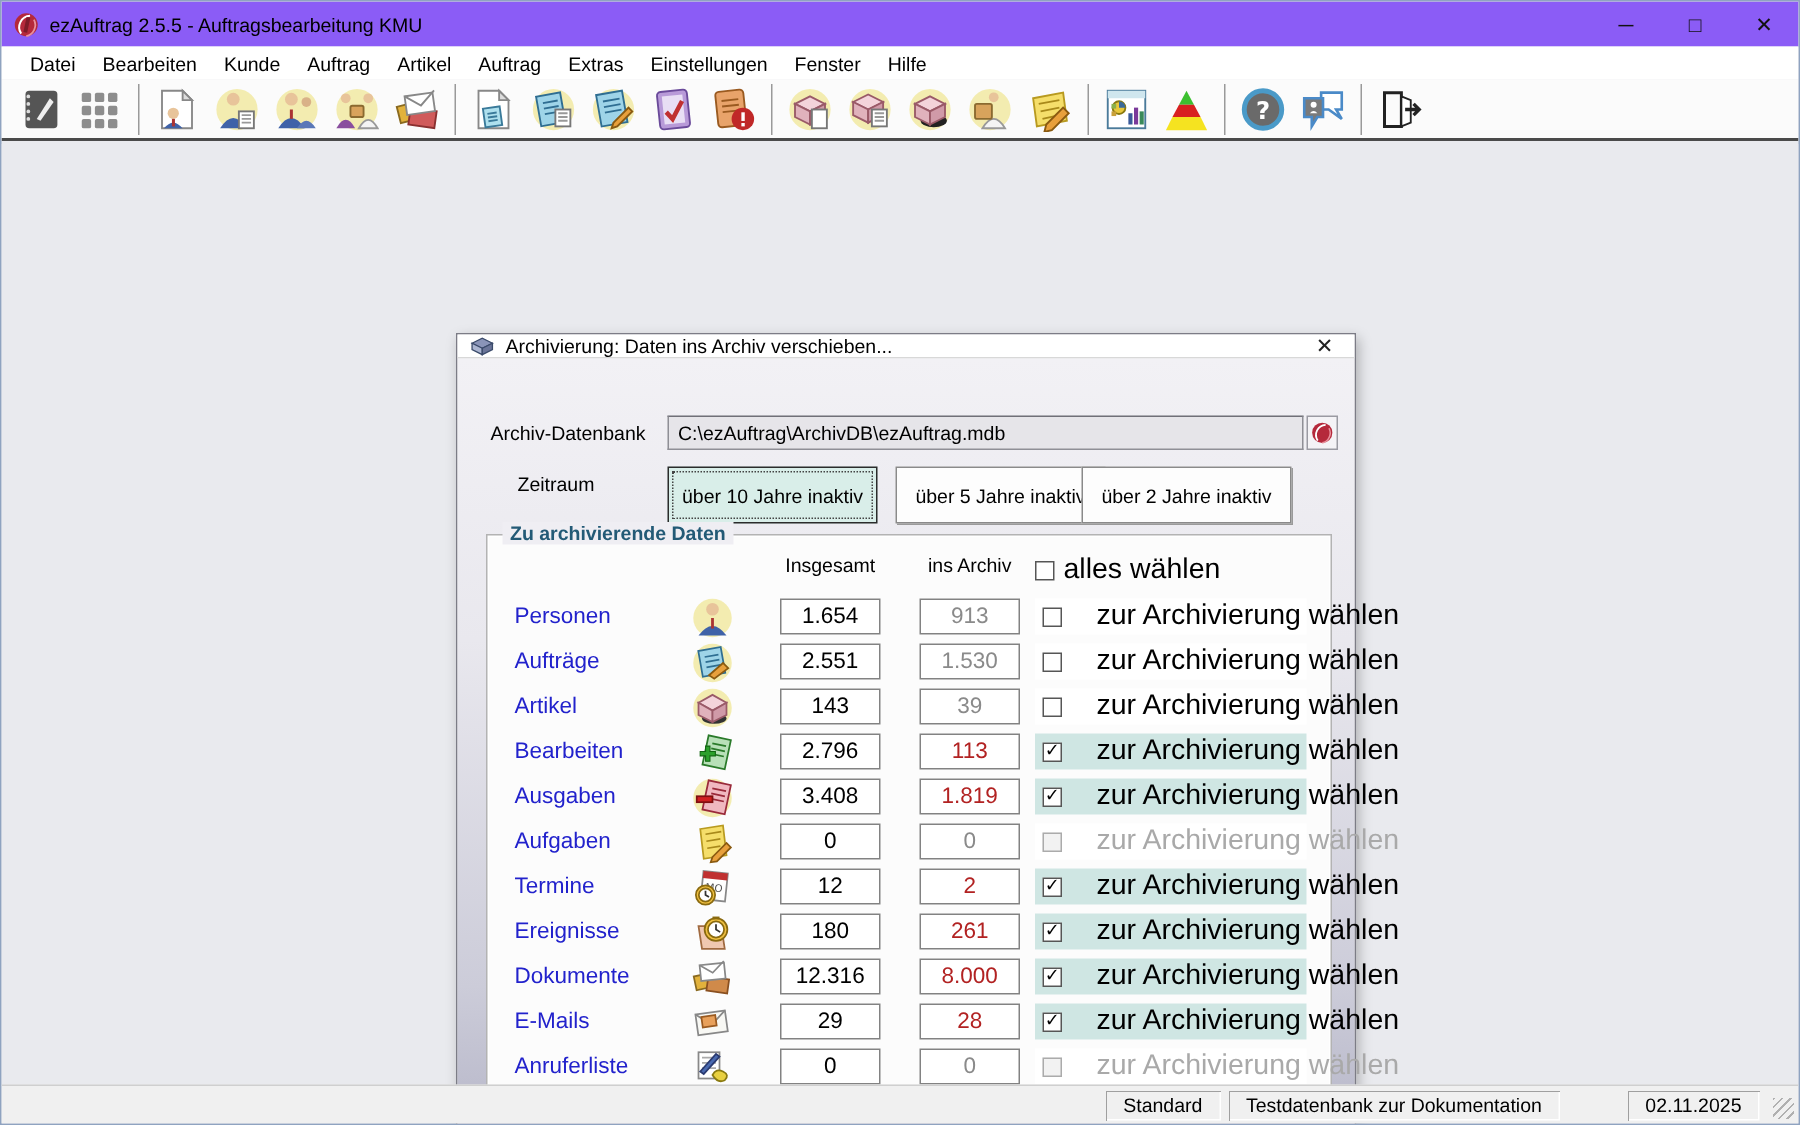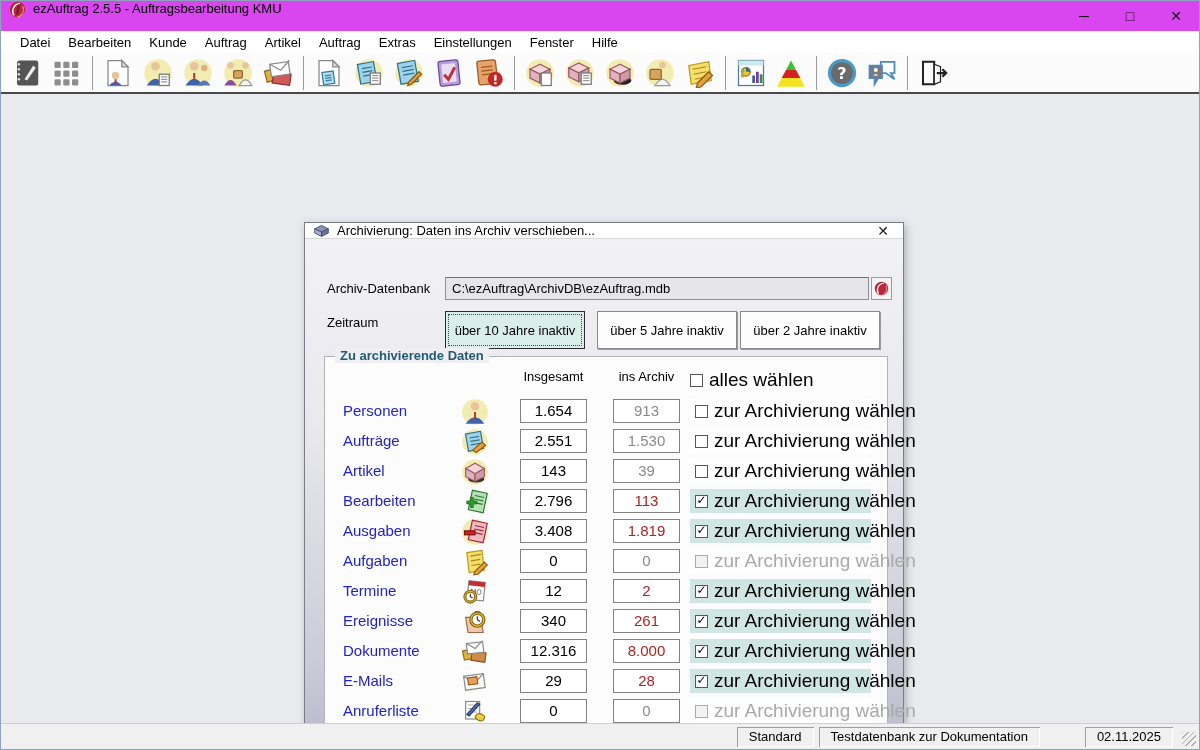--- a/index.html
+++ b/index.html
@@ -1,20 +1,20 @@
 <!DOCTYPE html>
 <html><head>
 <meta charset="utf-8">
 <style>
   * { margin:0; padding:0; box-sizing:border-box; }
   html,body { width:1200px; height:750px; font-family:"Liberation Sans","DejaVu Sans",sans-serif; }
   body { position:relative; background:#e9eaee; border:1px solid #8fa3c0; overflow:hidden; }
 
   
-  .titlebar { height:30px; background:#d946ef; display:flex; align-items:flex-start; padding-left:8px; }
+  .titlebar { height:30px; background:#8b5cf6; display:flex; align-items:center; padding-left:8px; }
   .app-logo { width:17px; height:17px; margin-right:7px; }
   .title-text { font-size:13px; color:#000; }
   .win-controls { margin-left:auto; display:flex; height:100%; }
   .win-btn { width:46px; display:flex; align-items:center; justify-content:center; font-size:14px; color:#111; }
 
   
   .menubar { height:22px; background:#fff; display:flex; align-items:center; padding-left:10px; gap:0; }
   .menu-item { font-size:13px; color:#000; padding:2px 9px; }
 
   
@@ -62,21 +62,21 @@
   .rows { position:absolute; top:40px; left:0; right:0; }
   .row { position:relative; height:30px; }
   .row-label { position:absolute; left:18px; top:5px; font-size:15px; color:#2222cc; }
   .row-icon { position:absolute; left:136px; top:1px; width:28px; height:28px; }
   .row-icon svg { width:28px; height:28px; }
   .val { position:absolute; top:2px; height:24px; width:67px; background:#fff; border:1px solid #828282;
          font-size:15px; text-align:center; line-height:22px; color:#000; }
   .val.total { left:195px; }
   .val.archive { left:288px; color:#8a8a8a; }
   .strip { position:absolute; left:365px; top:2px; width:181px; height:24px; display:flex; align-items:center;
-           background:#fff; padding-left:5px; }
+           background:#fff; padding-left:5px;gap:17px; }
   .cb { width:13px; height:13px; min-width:13px; border:1px solid #565656; background:#fff; margin-right:6px;
         display:inline-flex; align-items:center; justify-content:center; font-size:12px; color:#000; }
   .strip-label { font-size:19px; color:#000; white-space:nowrap; }
   .row.checked .strip { background:#cfe6e3; }
   .row.checked .cb::after { content:"✓"; font-weight:bold; margin-top:-2px; }
   .row.checked .val.archive { color:#b22222; }
   .row.disabled .cb { border-color:#ababab; background:#f2f2f2; }
   .row.disabled .strip-label { color:#a9a9a9; }
 
   
@@ -342,24 +342,24 @@
       <span class="fld-label" style="left:22px; top:42px;">Archiv-Datenbank</span>
       <div class="path-input">C:\ezAuftrag\ArchivDB\ezAuftrag.mdb</div>
       <div class="logo-btn">
         <svg viewBox="0 0 20 20">
           <circle cx="10" cy="10" r="9" fill="#b5293b"></circle>
           <path d="M13 3 A9 9 0 0 0 6 17" fill="none" stroke="#fff" stroke-width="1.6"></path>
           <path d="M16 6 A9 9 0 0 1 10 19" fill="none" stroke="#e8909c" stroke-width="1.4"></path>
         </svg>
       </div>
 
-      <span class="fld-label" style="left:22px; top:76px;">Zeitraum</span>
+      <span class="fld-label" style="left:40px; top:76px;">Zeitraum</span>
       <div class="zbtn active" style="left:140px;">über 10 Jahre inaktiv</div>
       <div class="zbtn" style="left:292px;">über 5 Jahre inaktiv</div>
-      <div class="zbtn" style="left:435px;">über 2 Jahre inaktiv</div>
+      <div class="zbtn" style="left:416px;">über 2 Jahre inaktiv</div>
 
       <div class="groupbox">
         <span class="gb-legend">Zu archivierende Daten</span>
 
         <div class="gb-header">
           <span class="hdr-total">Insgesamt</span>
           <span class="hdr-archive">ins Archiv</span>
           <span class="hdr-all">
             <span class="cb"></span>
             <span class="strip-label">alles wählen</span>
@@ -483,21 +483,21 @@
 
           <div class="row checked">
             <span class="row-label">Ereignisse</span>
             <span class="row-icon"><svg viewBox="0 0 24 24">
                   <path d="M4 8 h13 l2 13 H6 Z" fill="#f0c8b0" stroke="#a06a40"></path>
                   <circle cx="14" cy="10" r="6.5" fill="#f0c040" stroke="#8a6a10"></circle>
                   <circle cx="14" cy="10" r="4.6" fill="#fff" stroke="#8a6a10"></circle>
                   <path d="M14 7 v3 l2.4 1.5" fill="none" stroke="#333"></path>
                   <rect x="12" y="2.6" width="4" height="1.6" fill="#8a6a10"></rect>
                 </svg></span>
-            <span class="val total">340</span>
+            <span class="val total">180</span>
             <span class="val archive">261</span>
             <span class="strip">
                 <span class="cb"></span>
                 <span class="strip-label">zur Archivierung wählen</span>
               </span>
           </div>
 
           <div class="row checked">
             <span class="row-label">Dokumente</span>
             <span class="row-icon"><svg viewBox="0 0 24 24">

